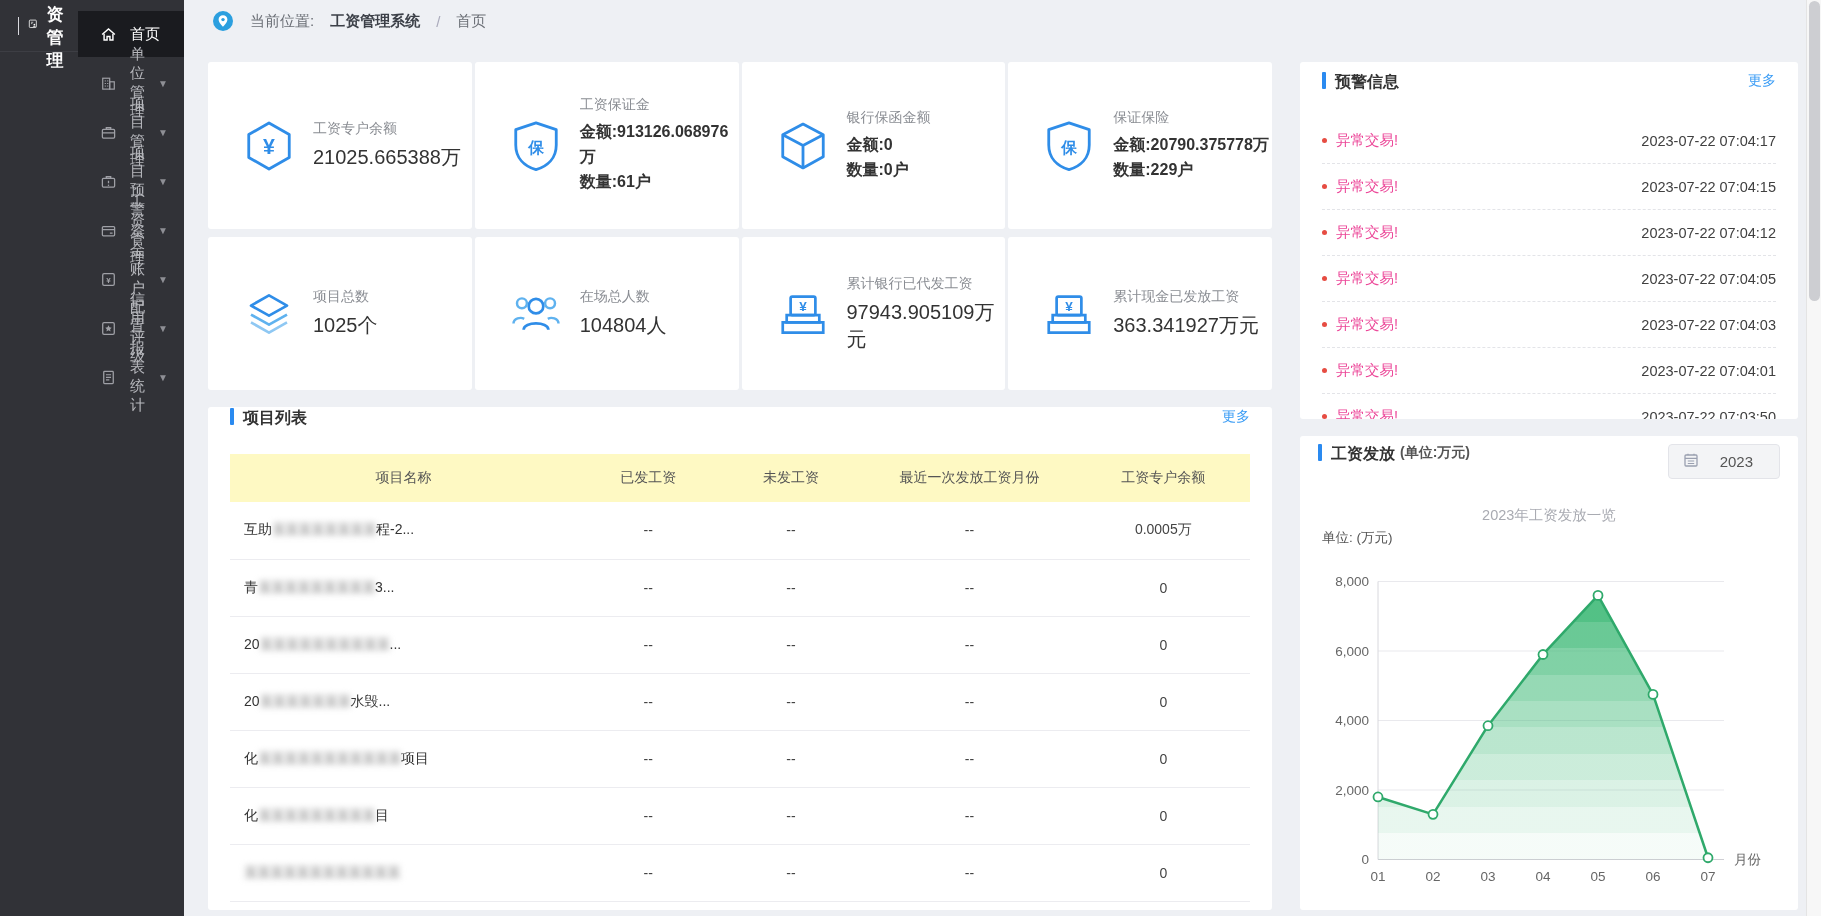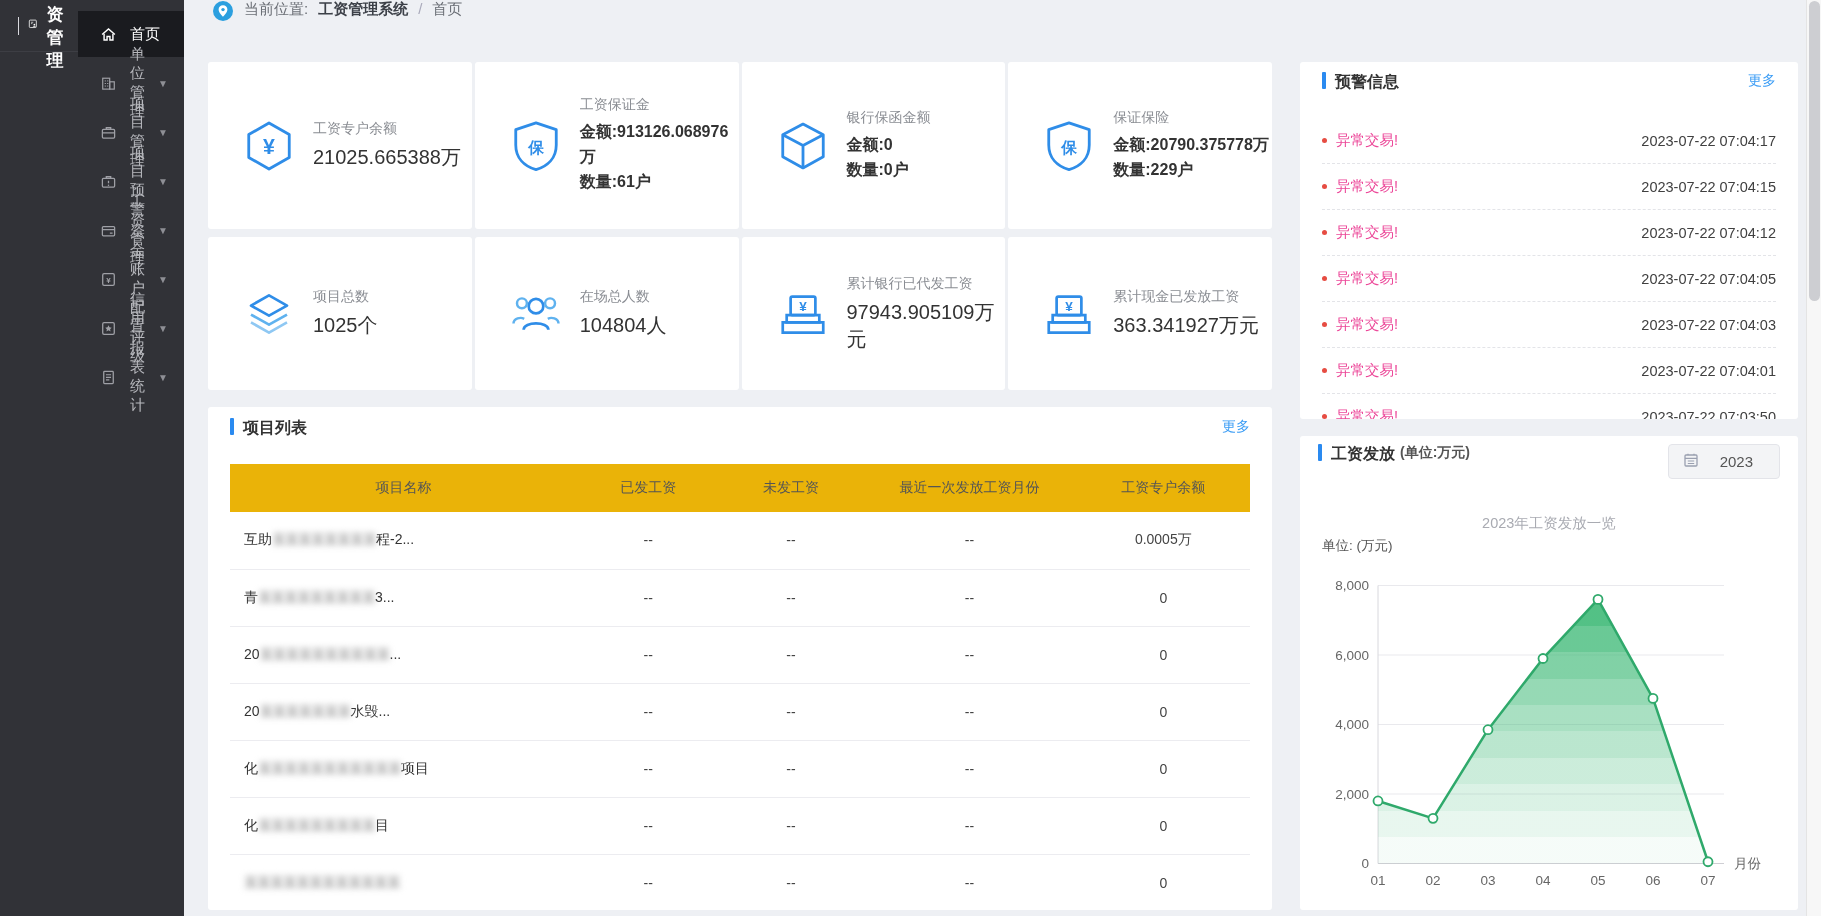--- a/index.html
+++ b/index.html
@@ -15,21 +15,21 @@
   .menu { padding-top:8px; }
   .menu-item { height:46px; margin-top:3px; display:flex; align-items:center; padding:0 16px 0 22px; gap:13px; font-size:15px; cursor:pointer; }
   .menu-item .mi-icon { width:17px; height:17px; color:#9fa0a6; flex-shrink:0; }
   .menu-item .mi-icon svg { width:100%; height:100%; display:block; }
   .menu-item.active { background:#1a1b1f; color:#fff; }
   .menu-item.active .mi-icon { color:#fff; }
   .mi-arrow { margin-left:auto; font-size:10px; color:#8e8f95; }
 
   
   .main { flex:1; min-width:0; display:flex; flex-direction:column; }
-  .breadcrumb { height:42px; display:flex; padding-left:28px; gap:10px; font-size:15px; color:#6b6f76; flex-shrink:0; }
+  .breadcrumb { height:42px; display:flex; align-items:center; padding-left:28px; gap:16px; font-size:15px; color:#6b6f76; flex-shrink:0; }
   .bc-icon { width:22px; height:22px; }
   .bc-root { font-weight:bold; color:#3c4048; cursor:pointer; }
   .bc-sep { color:#aab; }
   .content { flex:1; min-height:0; display:flex; gap:28px; padding:20px 8px 6px 24px; }
   .left-col { width:1064px; flex-shrink:0; display:flex; flex-direction:column; }
   .right-col { flex:1; min-width:0; display:flex; flex-direction:column; }
 
   
   .cards-row { display:grid; grid-template-columns:repeat(4,1fr); gap:3px; margin-bottom:8px; }
   .cards-row.r1 { height:167px; }
@@ -51,36 +51,36 @@
   .more-link { margin-left:auto; color:#3a9cf5; font-size:14px; cursor:pointer; }
 
   
   .alerts-panel { height:357px; margin-bottom:17px; padding:10px 22px 0 22px; overflow:hidden; }
   .alert-row { height:46px; display:flex; align-items:center; border-bottom:1px dashed #e3e4e8; }
   .alert-dot { width:5px; height:5px; border-radius:50%; background:#e64c42; margin-right:9px; flex-shrink:0; }
   .alert-text { color:#ec4899; font-size:14.5px; }
   .alert-time { margin-left:auto; color:#404040; font-size:14.5px; }
 
   
-  .project-panel { flex:1; min-height:0; padding:11px 22px 0 22px; overflow:hidden; }
+  .project-panel { flex:1; min-height:0; padding:1px 22px 0 22px; overflow:hidden; }
   table { width:100%; border-collapse:collapse; table-layout:fixed; }
-  thead th { background:#eab308; height:48px; font-weight:normal; font-size:14px; color:#555; }
+  thead th { background:#fef9c3; height:48px; font-weight:normal; font-size:14px; color:#555; }
   tbody td { height:57px; border-bottom:1px solid #ececf0; font-size:14px; color:#444; text-align:center; }
   tbody td.name-cell { text-align:left; padding-left:14px; color:#333; overflow:hidden; white-space:nowrap; }
   th.col-name { width:34%; }
   th.col-paid, th.col-unpaid { width:14%; }
   th.col-month { width:21%; }
   th.col-balance { width:17%; }
   .redact { filter:blur(3px); color:#8a8a8a; letter-spacing:-1px; }
 
   
   .salary-panel { flex:1; min-height:0; padding:8px 18px 0 18px; overflow:hidden; display:flex; flex-direction:column; }
   .year-select { margin-left:auto; display:flex; align-items:center; gap:21px; background:#f3f4f6; border:1px solid #e3e4e9; border-radius:4px; height:35px; padding:0 26px 0 14px; font-size:15px; color:#555; cursor:pointer; }
   .year-select svg { width:16px; height:16px; }
-  .chart-title { text-align:center; color:#a9abb2; font-size:14.5px; margin-top:24px; }
+  .chart-title { text-align:center; color:#a9abb2; font-size:14.5px; margin-top:16px; }
   .chart-unit { color:#555; font-size:13.5px; margin:4px 0 2px 4px; }
   .chart-wrap { flex:1; min-height:0; }
   .chart-wrap svg { width:100%; height:100%; display:block; }
 
   
   .scrollbar { width:15px; flex-shrink:0; background:#f7f7f7; border-left:1px solid #e4e4e4; position:relative; }
   .scroll-thumb { position:absolute; top:1px; left:2px; width:11px; height:300px; background:#cdced2; border-radius:6px; }
 </style>
 </head>
 <body>

